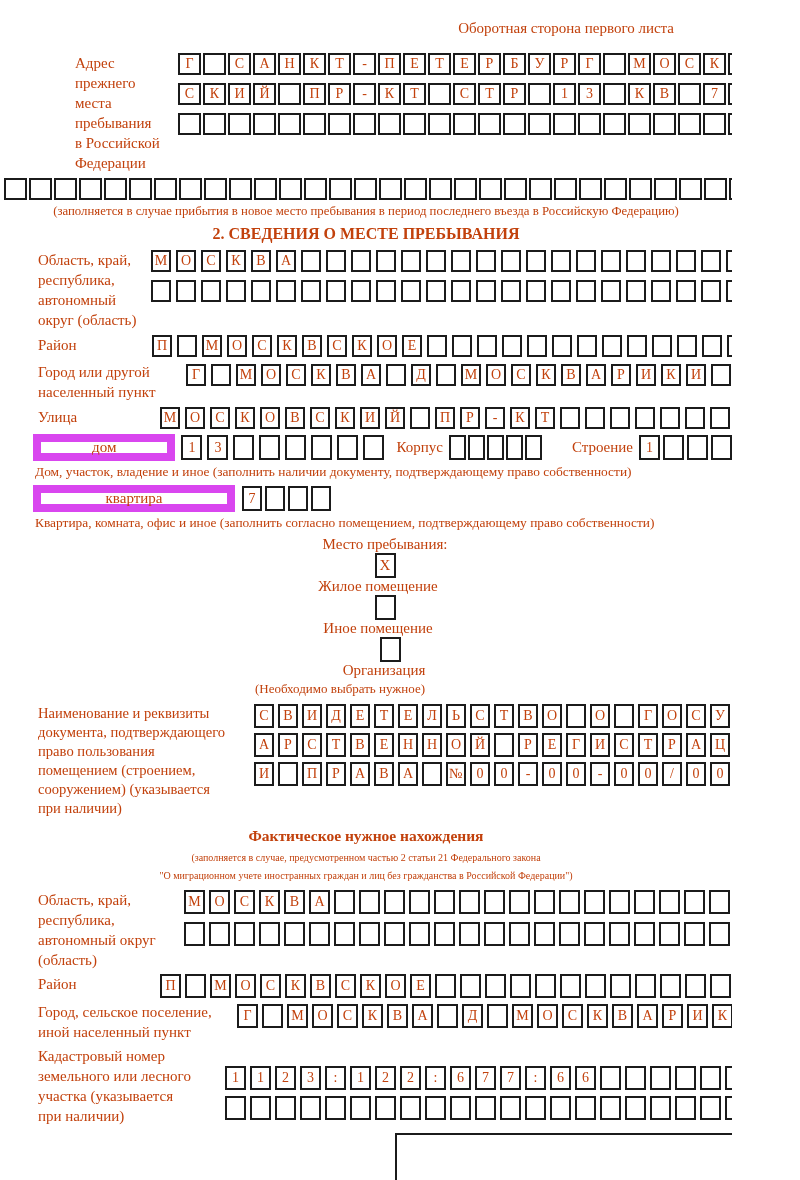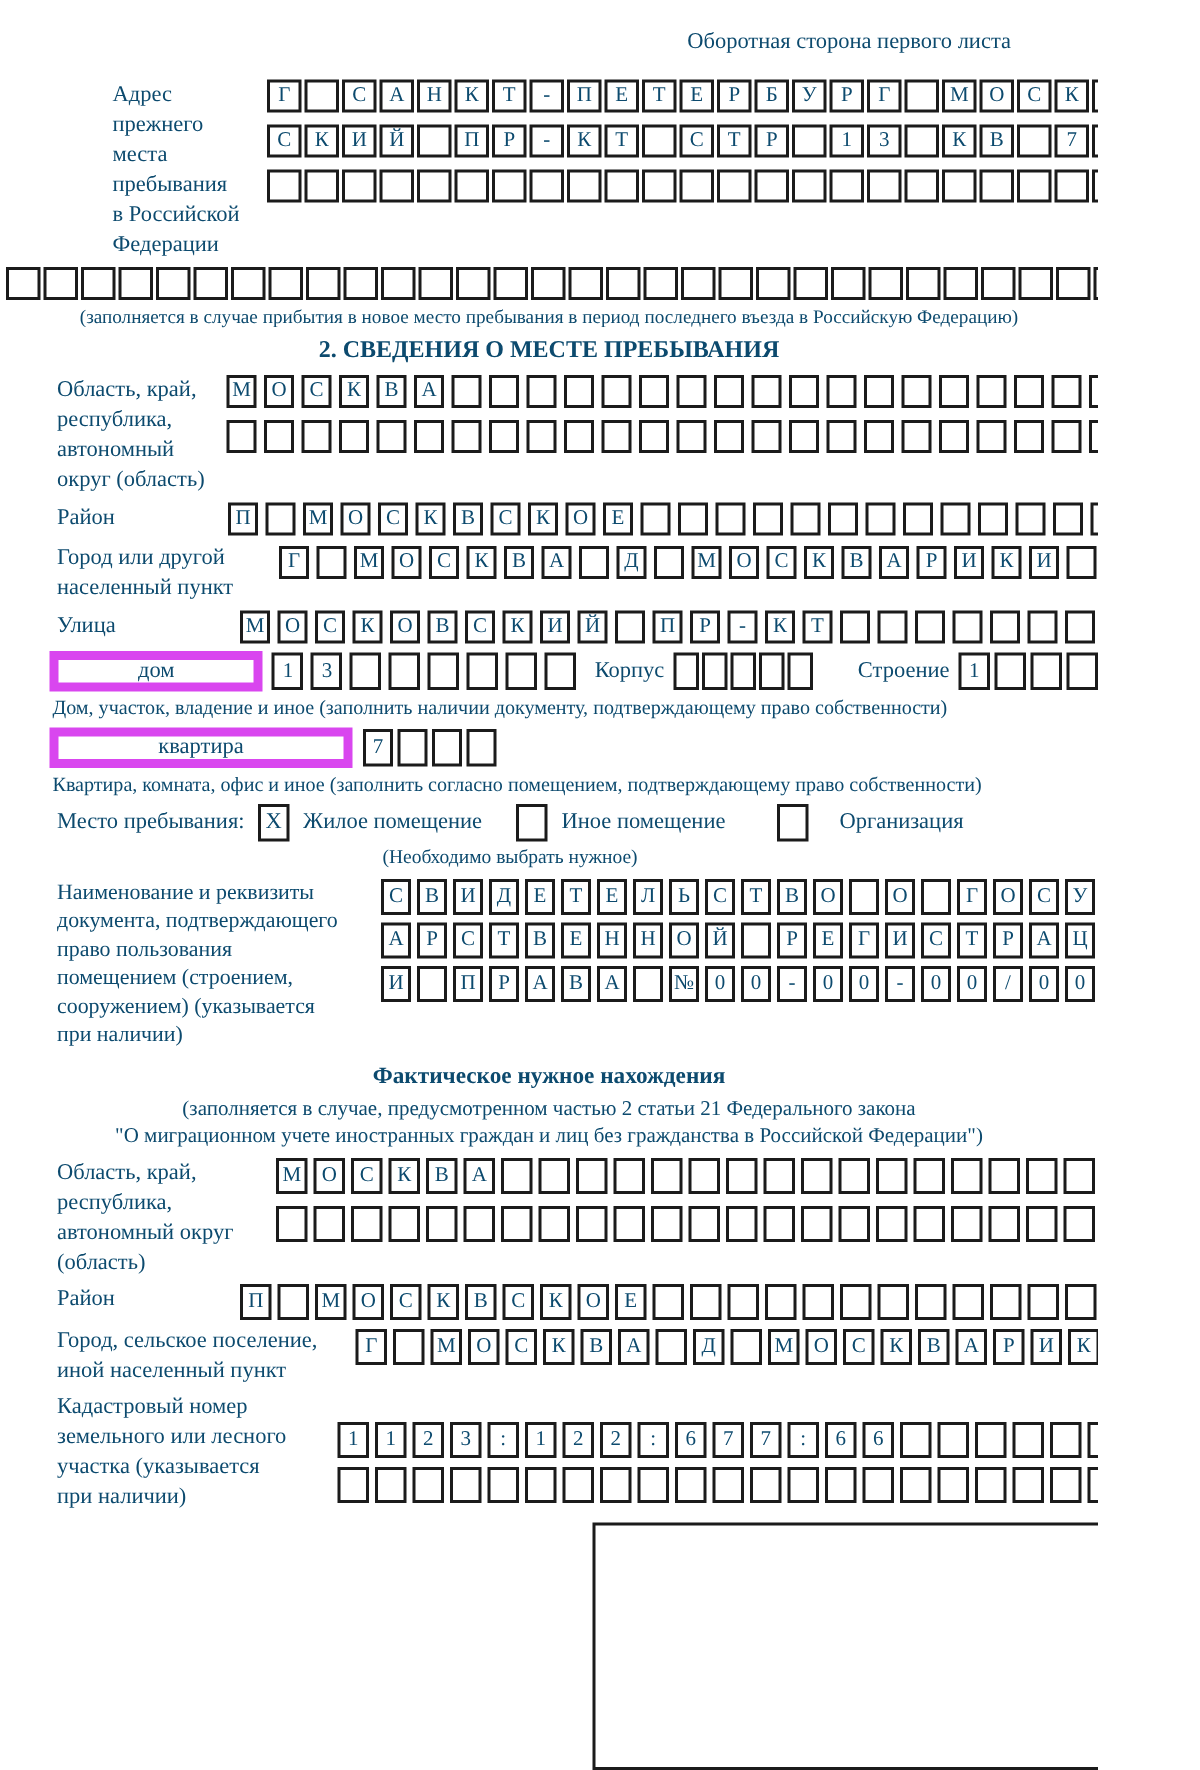--- a/index.html
+++ b/index.html
@@ -1,17 +1,17 @@
 <!DOCTYPE html>
 <html><head>
 <meta charset="utf-8">
 <style>
   html,body{margin:0;padding:0;background:#fff;}
   .page{
-    width:732px;height:1180px;background:#fff;color:#0c4a6e;
+    width:732px;height:1180px;background:#fff;color:#c2410c;
     font-family:"Liberation Serif","DejaVu Serif",serif;
     position:relative;overflow:hidden;
   }
   .header-note{ text-align:right;padding:20px 58px 0 0;font-size:15px; }
   .field{ display:flex;align-items:flex-start; }
   .flabel{ font-size:15px;line-height:20px;white-space:pre-line;flex-shrink:0; }
   .rows{ display:flex;flex-direction:column;gap:8px; }
   .cellrow{ display:flex; }
   .cell{
     box-sizing:border-box;border:2px solid #1b1b1b;background:#fff;
@@ -34,38 +34,38 @@
   .fullrow{ margin:0 0 4px 4px; }
   .small-note{ text-align:center;font-size:12.8px;margin-bottom:6px; }
   .sec-title{ text-align:center;font-weight:bold;font-size:16px;margin:2px 0 7px 0; }
 
   .f-s2{ margin:0 0 5px 38px; }
   .w113{width:113px} .w114{width:114px} .w122{width:122px} .w148{width:148px}
   .w146{width:146px} .w199{width:199px} .w187{width:187px} .w216{width:216px}
 
   .house-row{ margin:2px 0 3px 33px;display:flex;align-items:center; }
   .widebox{
-    box-sizing:border-box;border:6px solid #d946ef;height:27px;
+    box-sizing:border-box;border:8px solid #d946ef;height:27px;
     display:flex;align-items:center;justify-content:center;font-size:15px;
   }
   .widebox-dom{ width:168px;margin-right:6px; }
   .widebox-kv{ width:202px;margin-right:7px; }
   .inline-label{ font-size:15px;margin:0 6px 0 12px; }
   .caption{ font-size:13.4px;margin:0 0 5px 35px; }
 
-  .premises{ margin:3px 0 2px 38px;display:flex;align-items:center;font-size:15px; }
+  .premises{ margin:3px 0 2px 38px;display:flex;align-items:center;font-size:15px;flex-direction:column; }
   .premises .checkbox{ margin:0 9px; }
   .premises .opt-label{ margin-right:14px; }
   .premises-note{ margin:0 0 7px 170px;width:340px;text-align:center;font-size:13px; }
 
   .doc-field{ margin:4px 0 9px 38px; }
   .doc-field .flabel{ font-size:14.6px;line-height:19px; }
   .doc-field .rows{ gap:5px; }
 
-  .s3-note{ text-align:center;font-size:14px;line-height:17.5px; }
+  .s3-note{ text-align:center;font-size:10px;line-height:17.5px; }
   .s3-block{ margin-top:4px; }
   .f-s3{ margin:0 0 4px 38px; }
   .cad-rows{ gap:6px; }
 
   .stamp-box{
     box-sizing:border-box;margin:7px 0 0 395px;width:355px;height:165px;
     border:2px solid #1b1b1b;background:#fff;
   }
 </style>
 </head>

